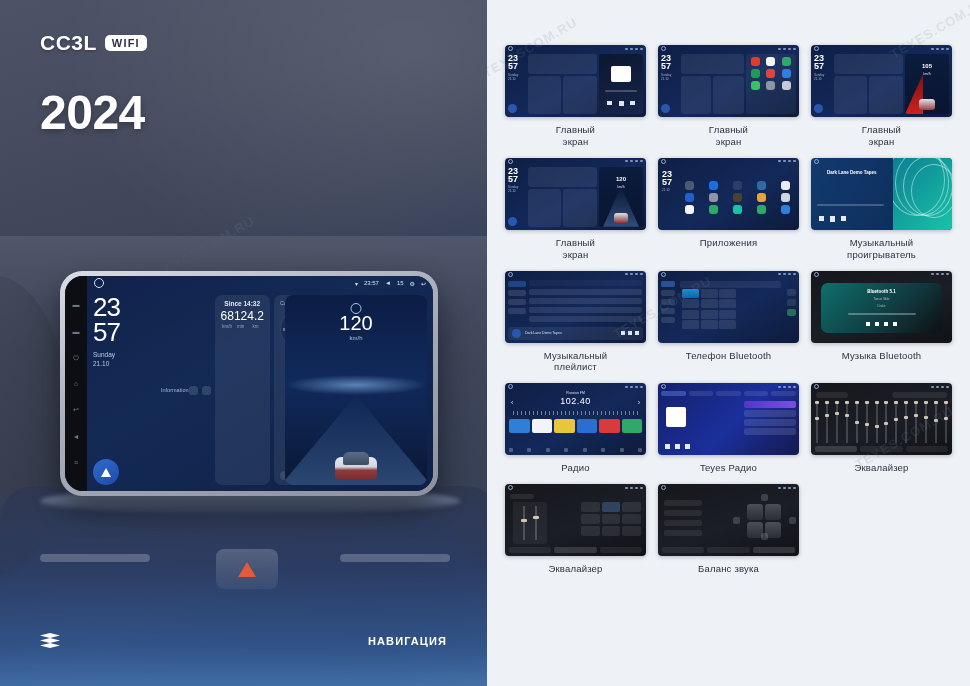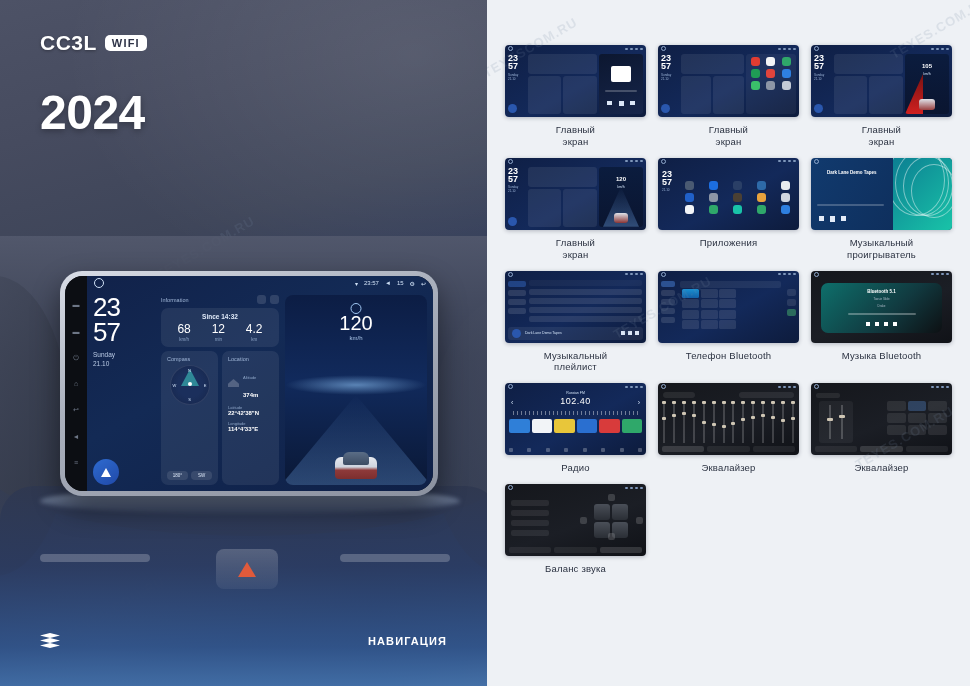--- a/index.html
+++ b/index.html
@@ -63,21 +63,21 @@
 
   .scr-body{position:absolute;left:0;right:0;top:14px;bottom:0;display:flex;padding:5px 6px 6px;gap:6px;}
   .col-clock{width:62px;flex:0 0 62px;display:flex;flex-direction:column;}
   .clk{color:#fff;font-size:26px;font-weight:500;line-height:.96;letter-spacing:-1px;}
   .clk-sub{color:#b9cae4;font-size:6.5px;margin-top:5px;line-height:1.45;}
   .nav-fab{margin-top:auto;width:26px;height:26px;border-radius:50%;
     background:linear-gradient(145deg,#2e6bd0,#2049a8);display:flex;align-items:center;justify-content:center;}
   .nav-fab i{width:0;height:0;border-left:5px solid transparent;border-right:5px solid transparent;
     border-bottom:9px solid #fff;display:block;}
 
-  .col-mid{width:118px;flex:0 0 118px;display:flex;flex-direction:column;gap:4px;}
+  .col-mid{width:118px;flex:0 0 118px;display:flex;flex-direction:row;gap:4px;}
   .info-head{display:flex;align-items:center;justify-content:space-between;color:#9fb5d6;font-size:5.5px;}
   .ico-sq{width:9px;height:9px;border-radius:3px;background:rgba(255,255,255,.13);}
   .card{background:rgba(255,255,255,.075);border-radius:7px;padding:5px 6px;}
   .since{color:#dfe9f8;font-size:6.5px;font-weight:700;text-align:center;margin-bottom:3px;}
   .stats{display:flex;justify-content:space-around;}
   .st-v{color:#fff;font-size:12px;font-weight:500;line-height:1;text-align:center;}
   .st-u{color:#8ea6c8;font-size:4.5px;text-align:center;margin-top:2px;}
   .mid-row{display:flex;gap:4px;flex:1;}
   .mid-row .card{flex:1;display:flex;flex-direction:column;}
   .ctitle{color:#9fb5d6;font-size:5.5px;margin-bottom:3px;}
@@ -769,20 +769,53 @@
               <s></s>
               <s></s>
               <s></s>
               <s></s>
               <s></s>
             </div>
         </div>
         <div class="cap">Радио</div>
       </div>
 
+      <div class="cell">
+        <div class="thumb" style="background:linear-gradient(135deg,#14206e,#1b2f9c 55%,#141a4e);">
+          <div class="tbar">
+              <b></b>
+              <i>
+                <s></s>
+                <s></s>
+                <s></s>
+                <s></s>
+              </i>
+            </div>
+          <div class="ty-top">
+              <b style="background:rgba(120,160,255,.35)"></b>
+              <b></b>
+              <b></b>
+              <b></b>
+              <b></b>
+            </div>
+          <div class="ty-art"></div>
+          <div class="ty-list">
+              <b class="on"></b>
+              <b></b>
+              <b></b>
+              <b></b>
+            </div>
+          <div style="position:absolute;left:7px;bottom:6px;display:flex;gap:5px;">
+            <s style="width:5px;height:5px;background:#e4ecf8;display:block;"></s>
+            <s style="width:5px;height:5px;background:#e4ecf8;display:block;"></s>
+            <s style="width:5px;height:5px;background:#e4ecf8;display:block;"></s>
+          </div>
+        </div>
+        <div class="cap">Teyes Радио</div>
+      </div>
 
       <div class="cell">
         <div class="thumb tblack">
           <div class="tbar">
               <b></b>
               <i>
                 <s></s>
                 <s></s>
                 <s></s>
                 <s></s>

